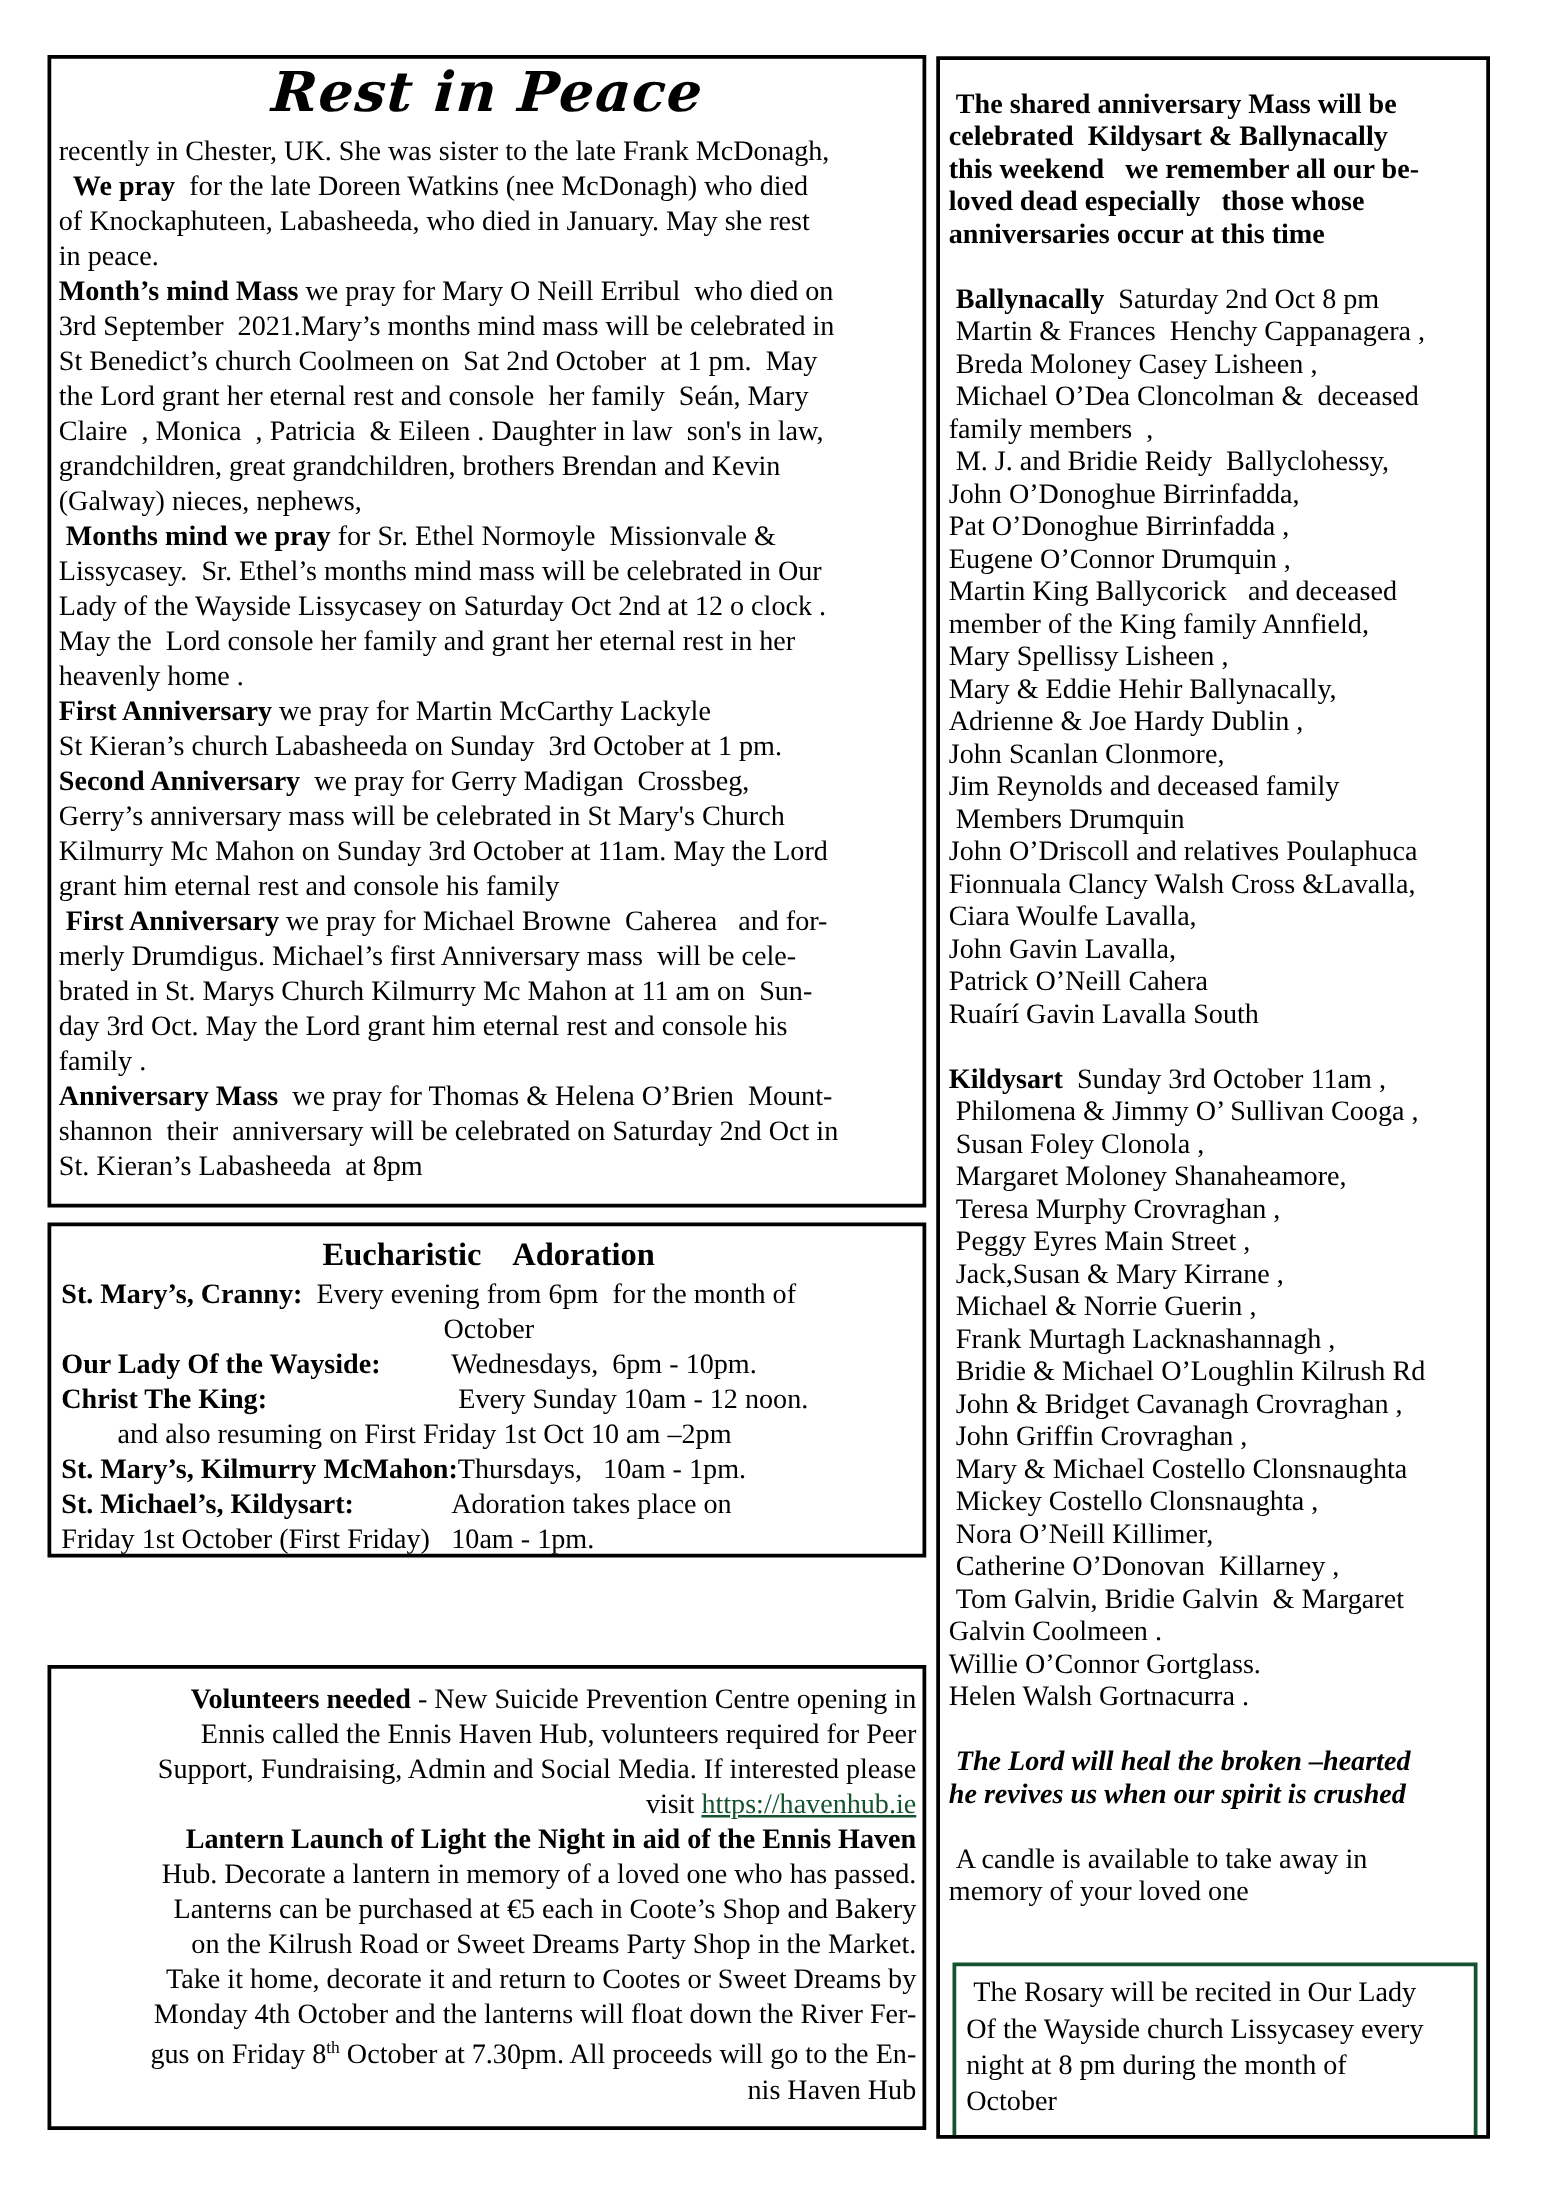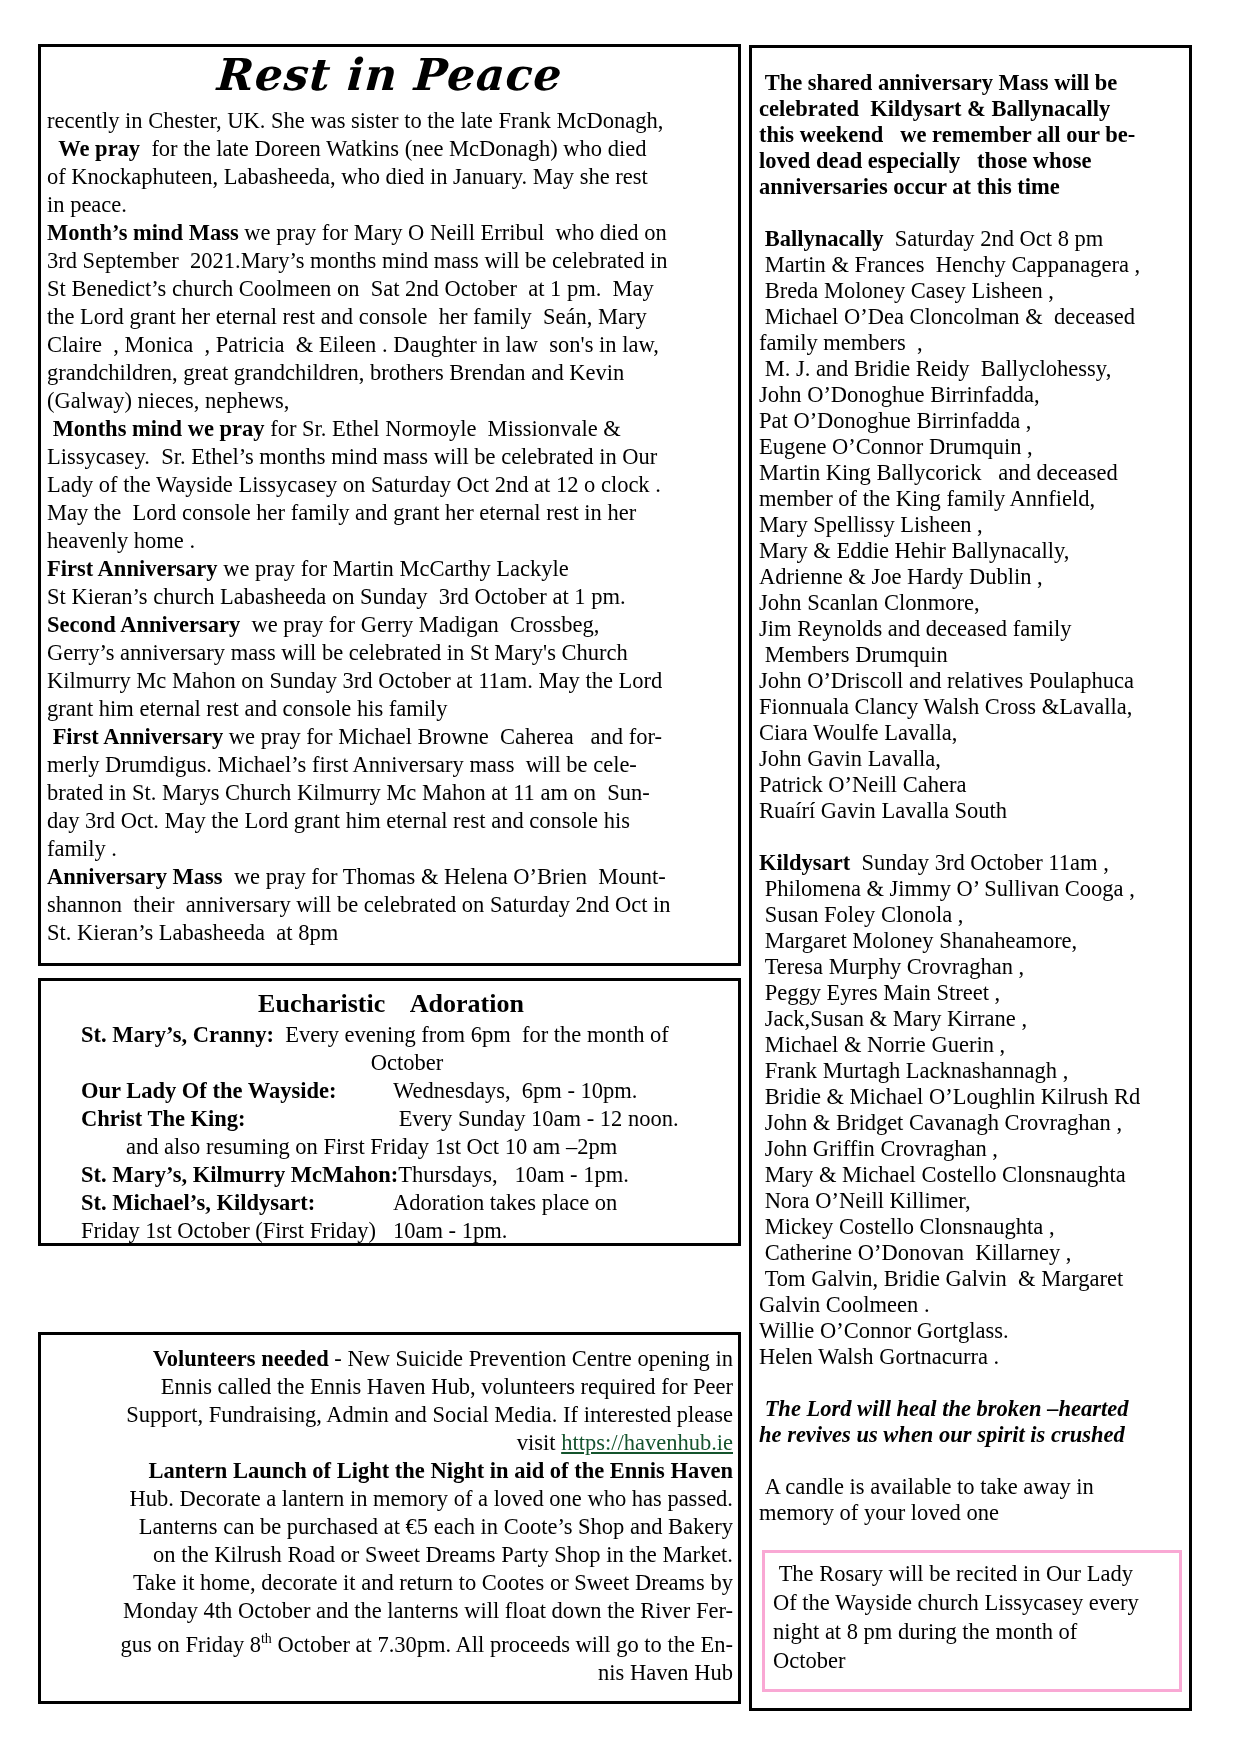--- a/index.html
+++ b/index.html
@@ -5,31 +5,31 @@
   html,body{margin:0;padding:0;background:#e8e8e8;}
   .page{
     position:relative;width:1235px;height:1748px;background:#ffffff;
     font-family:"Liberation Serif",serif;color:#000;overflow:hidden;
   }
   .box{position:absolute;border:3px solid #000;background:#fff;box-sizing:border-box;overflow:hidden;}
   #rip-box{left:38px;top:44px;width:703px;height:922px;padding:2px 5px 2px 6px;}
   #ador-box{left:38px;top:978px;width:703px;height:268px;padding:6px 5px 2px 8px;}
   #vol-box{left:38px;top:1332px;width:703px;height:372px;padding:10px 5px 2px 8px;text-align:right;}
   #right-box{left:749px;top:45px;width:443px;height:1666px;padding:22px 4px 4px 7px;}
-  #rosary-box{position:relative;margin:24px 3px 0 3px;border:3px solid #f9a8d4;height:142px;
+  #rosary-box{position:relative;margin:44px 3px 0 3px;border:3px solid #14532d;height:142px;
     padding:6px 4px 2px 8px;box-sizing:border-box;line-height:29px;font-size:22.5px;}
   .rip-title{
     margin:0 0 6px 0;text-align:center;font-size:44px;line-height:52px;
     font-style:italic;font-weight:bold;letter-spacing:1px;
     font-family:"DejaVu Serif",serif;transform:skewX(-4deg);
   }
   .ador-heading{margin:0;text-align:center;font-size:26px;line-height:34px;font-weight:bold;white-space:pre;}
   .lines{font-size:22.5px;}
   #rip-box .lines{line-height:28px;}
-  #ador-box .lines{line-height:28px;margin-left:32px;}
+  #ador-box .lines{line-height:28px;}
   #vol-box .lines{line-height:28px;}
   #right-box > .lines{line-height:26px;font-size:22.5px;}
   .line{white-space:pre-wrap;position:relative;}
   .center{text-align:center;}
   .b{font-weight:bold;}
   .i{font-style:italic;}
   sup{font-size:0.62em;}
   .tabval{position:absolute;left:312px;top:0;white-space:pre;}
   a.link{color:#14532d;text-decoration:underline;cursor:pointer;}
 </style>
@@ -145,22 +145,22 @@
         <div class="line"><span> Margaret Moloney Shanaheamore,</span></div>
         <div class="line"><span> Teresa Murphy Crovraghan ,</span></div>
         <div class="line"><span> Peggy Eyres Main Street ,</span></div>
         <div class="line"><span> Jack,Susan &amp; Mary Kirrane ,</span></div>
         <div class="line"><span> Michael &amp; Norrie Guerin ,</span></div>
         <div class="line"><span> Frank Murtagh Lacknashannagh ,</span></div>
         <div class="line"><span> Bridie &amp; Michael O’Loughlin Kilrush Rd</span></div>
         <div class="line"><span> John &amp; Bridget Cavanagh Crovraghan ,</span></div>
         <div class="line"><span> John Griffin Crovraghan ,</span></div>
         <div class="line"><span> Mary &amp; Michael Costello Clonsnaughta</span></div>
+        <div class="line"><span> Mickey Costello Clonsnaughta ,</span></div>
         <div class="line"><span> Nora O’Neill Killimer,</span></div>
-        <div class="line"><span> Mickey Costello Clonsnaughta ,</span></div>
         <div class="line"><span> Catherine O’Donovan  Killarney ,</span></div>
         <div class="line"><span> Tom Galvin, Bridie Galvin  &amp; Margaret</span></div>
         <div class="line"><span>Galvin Coolmeen .</span></div>
         <div class="line"><span>Willie O’Connor Gortglass.</span></div>
         <div class="line"><span>Helen Walsh Gortnacurra .</span></div>
         <div class="line">&nbsp;</div>
         <div class="line"><span class="b i"> The Lord will heal the broken –hearted</span></div>
         <div class="line"><span class="b i">he revives us when our spirit is crushed</span></div>
         <div class="line">&nbsp;</div>
         <div class="line"><span> A candle is available to take away in</span></div>

